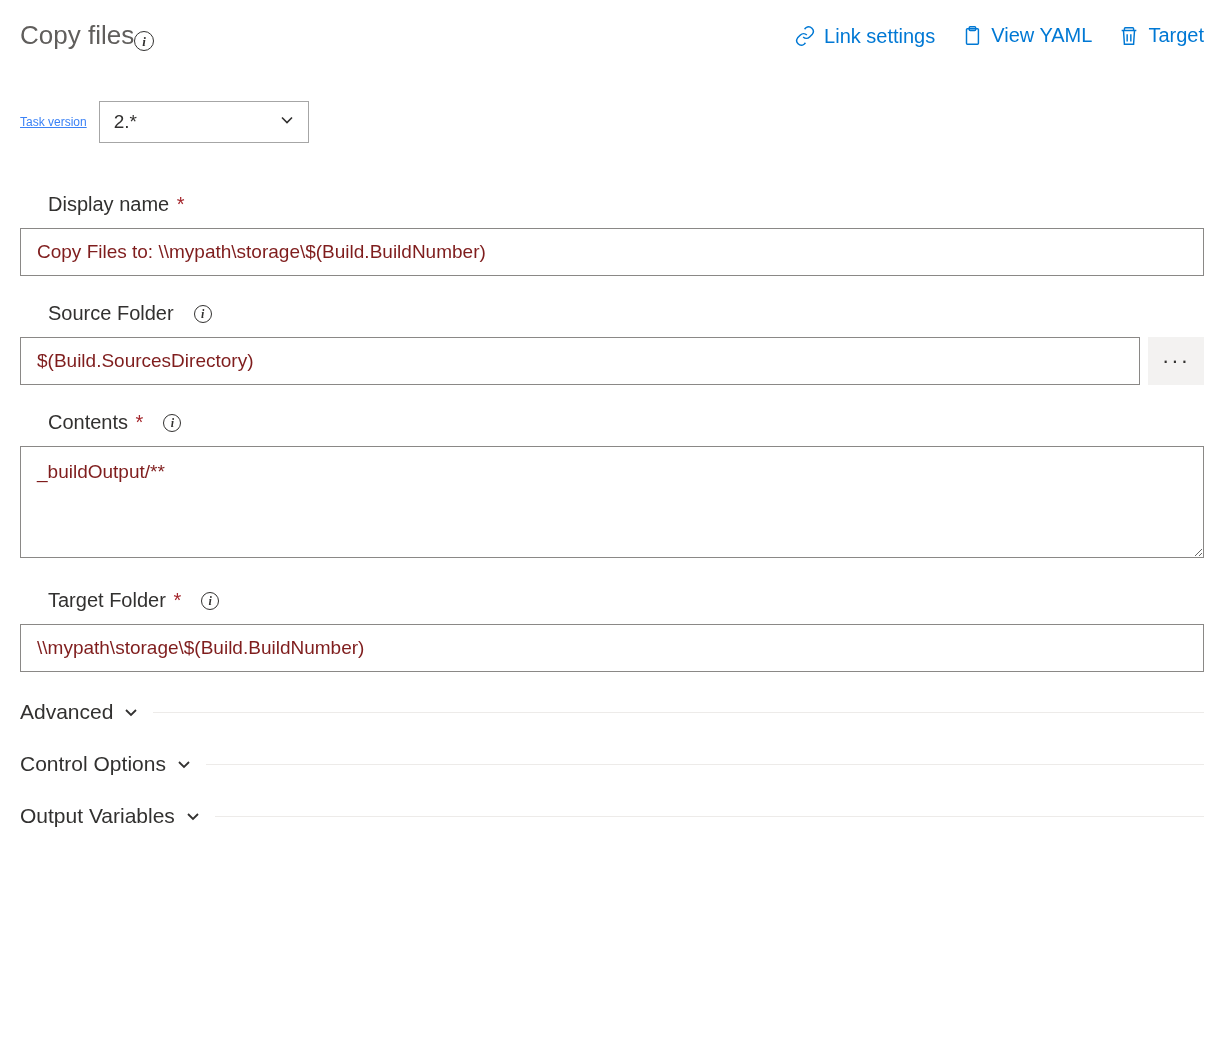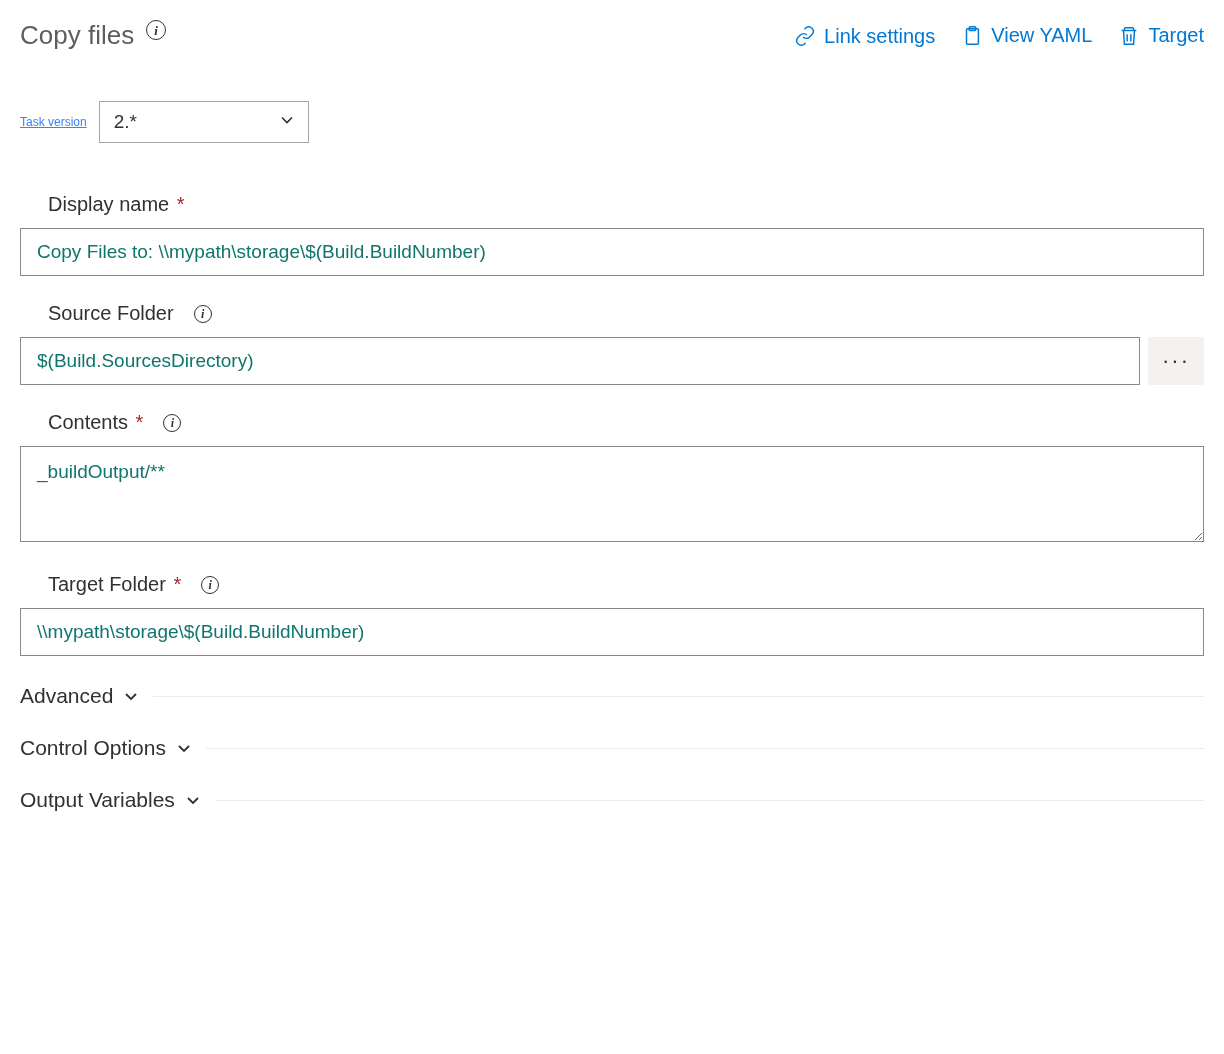--- a/index.html
+++ b/index.html
@@ -13,22 +13,22 @@
     width: 1224px;
   }
   .header {
     display: flex;
     align-items: center;
     justify-content: space-between;
     margin-bottom: 50px;
   }
   .header-left {
     display: flex;
-    align-items: flex-start;
-    gap: 12px;
+    align-items: flex-end;
+    gap: 0;
   }
   .title {
     font-size: 26px;
     font-weight: 400;
     color: #605e5c;
   }
   .info-icon {
     display: inline-flex;
     align-items: center;
     justify-content: center;
@@ -113,21 +113,21 @@
   .req {
     color: #a4262c;
     margin-left: 2px;
   }
   .input {
     width: 100%;
     border: 1px solid #8a8886;
     padding: 12px 16px;
     font-size: 19px;
     font-family: inherit;
-    color: #0f766e;
+    color: #7f1d1d;
     background: #fff;
   }
   .input-row {
     display: flex;
     gap: 8px;
     align-items: stretch;
   }
   .input-row .input { flex: 1; }
   .browse-btn {
     width: 56px;
@@ -136,21 +136,21 @@
     display: flex;
     align-items: center;
     justify-content: center;
     cursor: pointer;
     font-size: 22px;
     letter-spacing: 2px;
     color: #323130;
   }
   textarea.input {
     resize: both;
-    height: 96px;
+    height: 112px;
     line-height: 1.4;
   }
   .section-row {
     display: flex;
     align-items: center;
     margin-top: 28px;
     cursor: pointer;
   }
   .section-label {
     font-size: 21px;

